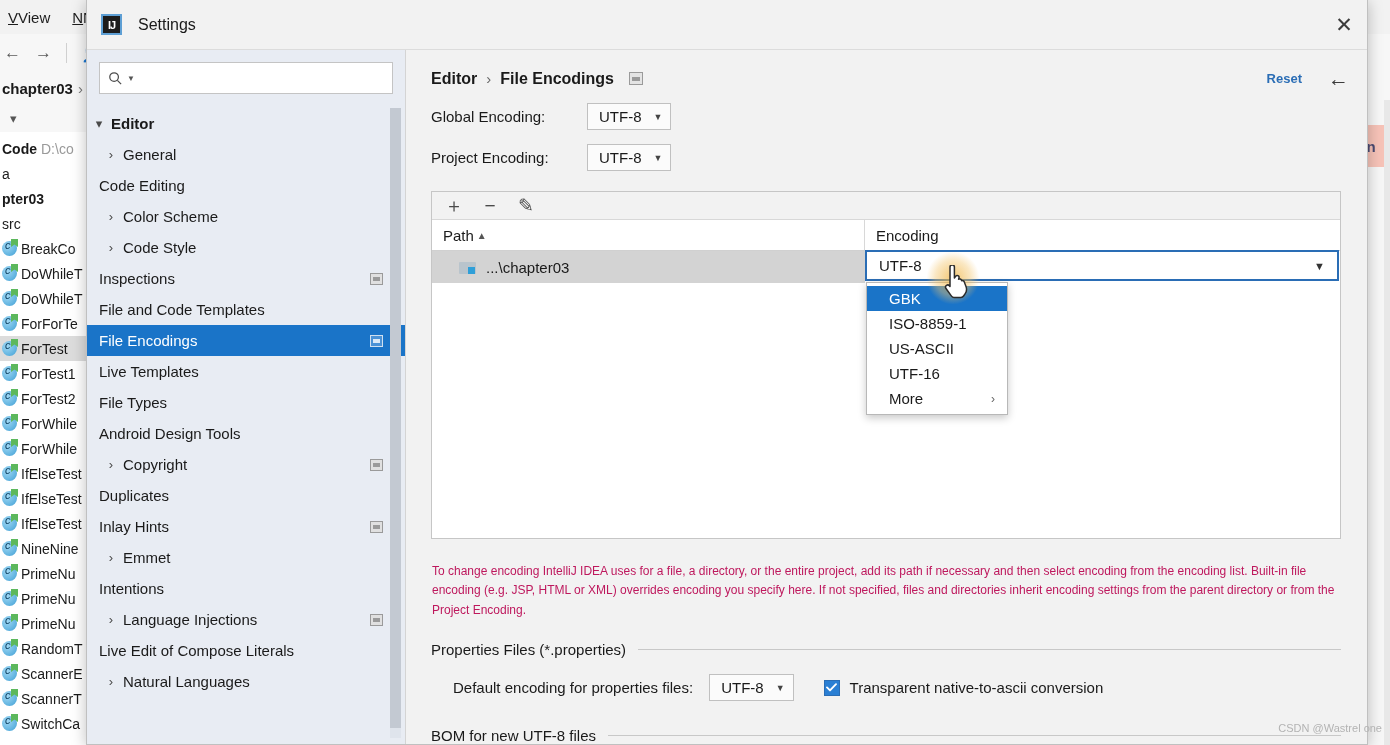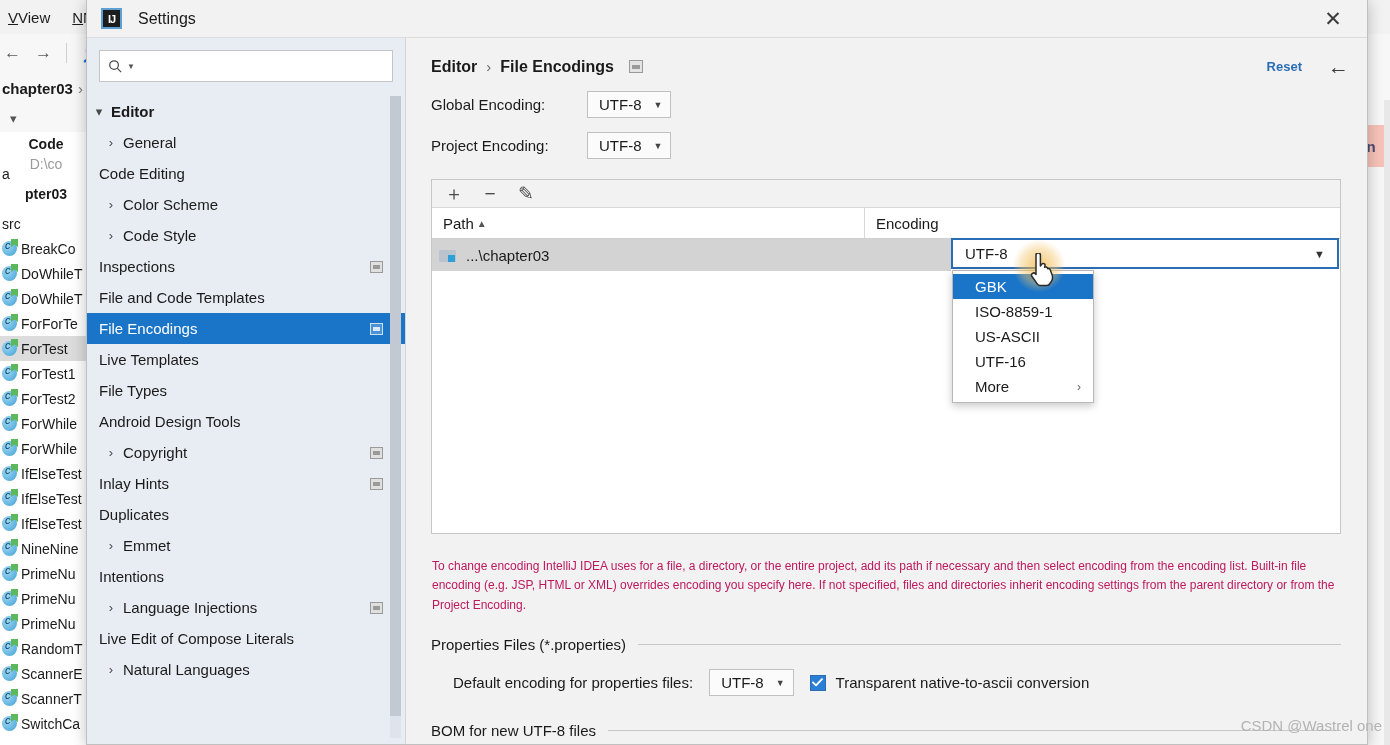--- a/index.html
+++ b/index.html
@@ -36,21 +36,21 @@
     position: absolute; left: 0; top: 104px; width: 1390px; height: 28px;
     background: #f7f7f7; display: flex; align-items: center; padding-left: 10px;
     color: #555; font-size: 13px;
   }
   .ide-tree {
     position: absolute; left: 0; top: 132px; width: 90px; bottom: 0;
     background: #ffffff; font-size: 14px; color: #1a1a1a;
     padding-top: 4px; overflow: hidden;
   }
   .tree-row { height: 25px; display: flex; align-items: center; gap: 4px; padding-left: 2px; white-space: nowrap; }
-  .tree-row.bold { font-weight: bold; flex-direction: column; }
+  .tree-row.bold { font-weight: bold; }
   .tree-row.sel { background: #dcdcdc; }
   .tree-row .muted { color: #9a9a9a; font-weight: normal; }
   .jicon {
     width: 15px; height: 15px; border-radius: 50%;
     background: radial-gradient(circle at 35% 35%, #9fd8f5, #3f9fd4);
     position: relative; flex: none; display:inline-block;
   }
   .jicon::after {
     content: ""; position: absolute; right: -1px; top: -2px;
     width: 7px; height: 8px; background: #5cb85c;
@@ -68,22 +68,22 @@
   .bg-rightstrip { position: absolute; right: 0; top: 100px; width: 6px; bottom: 0; background: #e8e8e8; }
 
   
   .dialog {
     position: absolute; left: 86px; top: 0; width: 1282px; height: 745px;
     background: #f2f2f2; border: 1px solid #c0c0c0; border-top: none;
     box-shadow: 0 2px 14px rgba(0,0,0,0.25);
     display: flex; flex-direction: column;
   }
   .titlebar {
-    height: 38px; background: #f2f2f2; border-bottom: 1px solid #dcdcdc;
-    display: flex; align-items: center; padding: 0 11px 0 14px; flex: none;
+    height: 50px; background: #f2f2f2; border-bottom: 1px solid #dcdcdc;
+    display: flex; align-items: center; padding: 0 0 0 14px; flex: none;
   }
   .ij-logo {
     width: 21px; height: 21px; background: #1d1d1d; border: 2px solid #5e9fd4;
     color: #fff; font-size: 11px; font-weight: bold; display: flex;
     align-items: center; justify-content: center; letter-spacing: -1px; flex: none;
   }
   .title-text { margin-left: 16px; font-size: 16px; color: #1a1a1a; }
   .titlebar .spacer { flex: 1; }
   .close-btn {
     width: 46px; height: 38px; display: flex; align-items: center;
@@ -186,22 +186,22 @@
   .tbl-head {
     height: 31px; background: #fff; border-bottom: 1px solid #d0d0d0;
     display: flex; align-items: center; flex: none; font-size: 15px; color: #1a1a1a;
   }
   .th-path { width: 433px; padding-left: 11px; display: flex; align-items: center; gap: 3px; border-right: 1px solid #d8d8d8; height: 100%; cursor: pointer; }
   .th-enc { flex: 1; padding-left: 11px; display: flex; align-items: center; height: 100%; cursor: pointer; }
   .sort-caret { font-size: 10px; color: #555; }
   .tbl-body { flex: 1; position: relative; background: #fff; }
   .trow { height: 32px; display: flex; align-items: stretch; }
   .td-path {
-    width: 519px; background: #d3d3d3; display: flex; align-items: center;
-    gap: 9px; padding-left: 7px; font-size: 15px; color: #1a1a1a;
+    width: 433px; background: #d3d3d3; display: flex; align-items: center;
+    gap: 9px; padding-left: 27px; font-size: 15px; color: #1a1a1a;
   }
   .folder-icon { width: 18px; height: 14px; position: relative; flex: none; }
   .folder-icon::before {
     content: ""; position: absolute; left: 0; top: 2px; width: 17px; height: 12px;
     background: #b9c4cc; border-radius: 1px;
   }
   .folder-icon::after {
     content: ""; position: absolute; left: 9px; top: 7px; width: 7px; height: 7px;
     background: #2f9fd8;
   }
@@ -236,35 +236,35 @@
   }
   .group {
     margin: 21px 26px 0 25px; position: relative;
   }
   .group-title {
     font-size: 15px; color: #1a1a1a; display: flex; align-items: center; gap: 12px;
   }
   .group-title .rule { flex: 1; height: 1px; background: #c8c8c8; }
   .group-content { display: flex; align-items: center; gap: 16px; padding: 16px 0 0 22px; }
   .group-content .lab { font-size: 15px; color: #1a1a1a; }
-  .chk-wrap { display: flex; align-items: center; gap: 10px; cursor: pointer; }
+  .chk-wrap { display: flex; align-items: center; gap: 10px; margin-left: 14px; cursor: pointer; }
   .chk {
     width: 16px; height: 16px; background: #2a7fd4; border: 1px solid #2a6db5;
     display: flex; align-items: center; justify-content: center; flex: none;
   }
   .chk svg { display: block; }
 
   
   .wm-cn {
     position: absolute; right: 4px; top: 42px; font-size: 42px; color: rgba(255,255,255,0.82);
     font-family: "DejaVu Sans", sans-serif; pointer-events: none; z-index: 40;
     text-shadow: 0 0 3px rgba(120,120,120,0.35); white-space: nowrap;
   }
   .wm-csdn {
-    position: absolute; right: 8px; bottom: 11px; font-size: 15px; color: #b3b3b3;
+    position: absolute; right: 8px; bottom: 11px; font-size: 11px; color: #b3b3b3;
     pointer-events: none; z-index: 40; font-family: "Liberation Sans", sans-serif;
   }
 </style>
 </head>
 <body>
 
 <div id="root">
 
   <div class="ide-bg">
 
@@ -452,25 +452,25 @@
             </div>
             <div class="node indent-1 nochev">
               <span class="lbl">Android Design Tools</span>
             </div>
             <div class="node indent-1">
               <span class="chev">›</span>
               <span class="lbl">Copyright</span>
               <span class="badge"></span>
             </div>
             <div class="node indent-1 nochev">
+              <span class="lbl">Duplicates</span>
+            </div>
+            <div class="node indent-1 nochev">
               <span class="lbl">Inlay Hints</span>
               <span class="badge"></span>
-            </div>
-            <div class="node indent-1 nochev">
-              <span class="lbl">Duplicates</span>
             </div>
             <div class="node indent-1">
               <span class="chev">›</span>
               <span class="lbl">Emmet</span>
             </div>
             <div class="node indent-1 nochev">
               <span class="lbl">Intentions</span>
             </div>
             <div class="node indent-1">
               <span class="chev">›</span>

